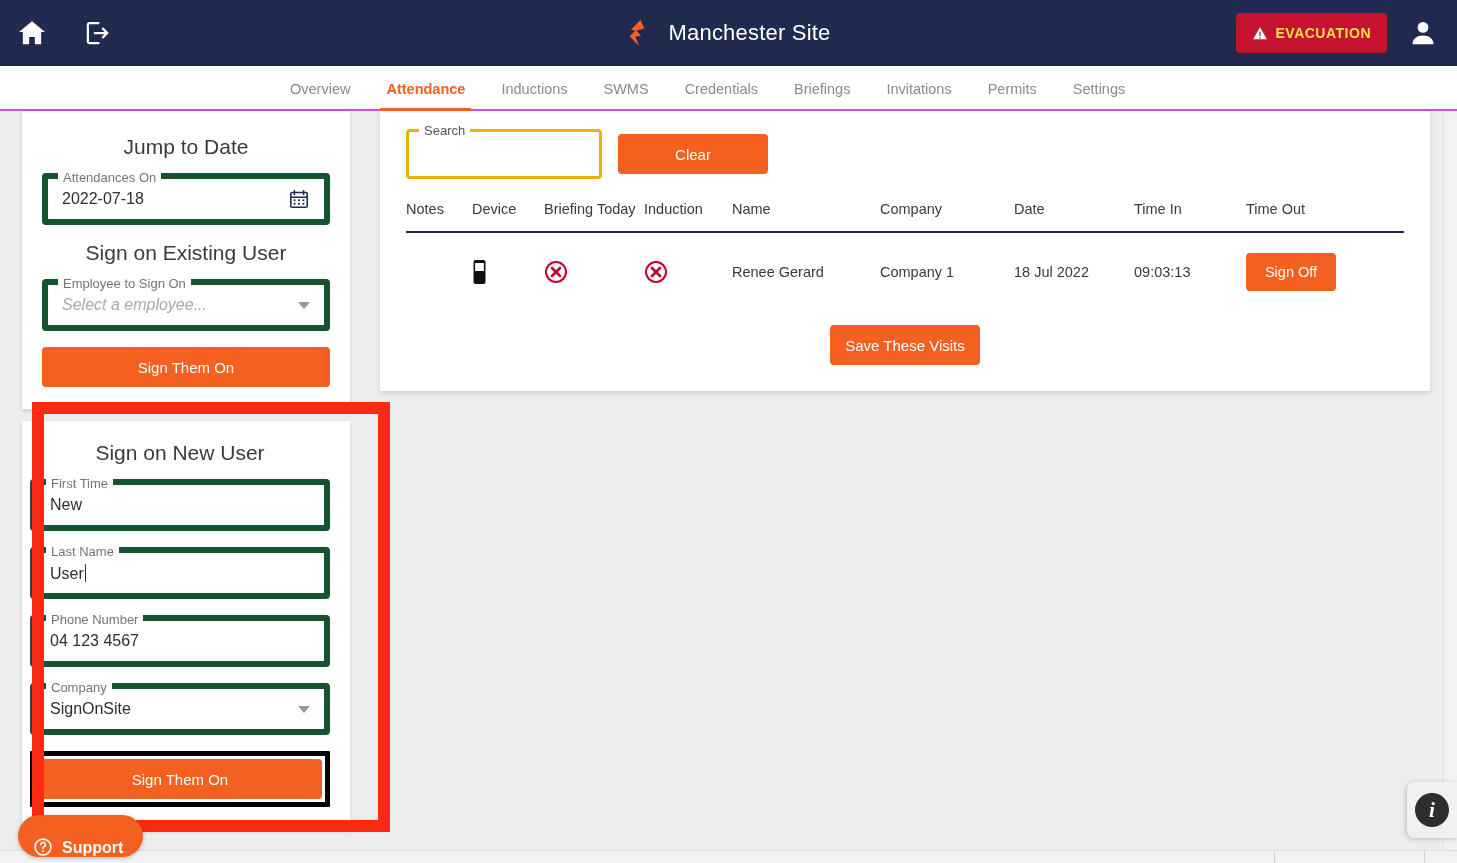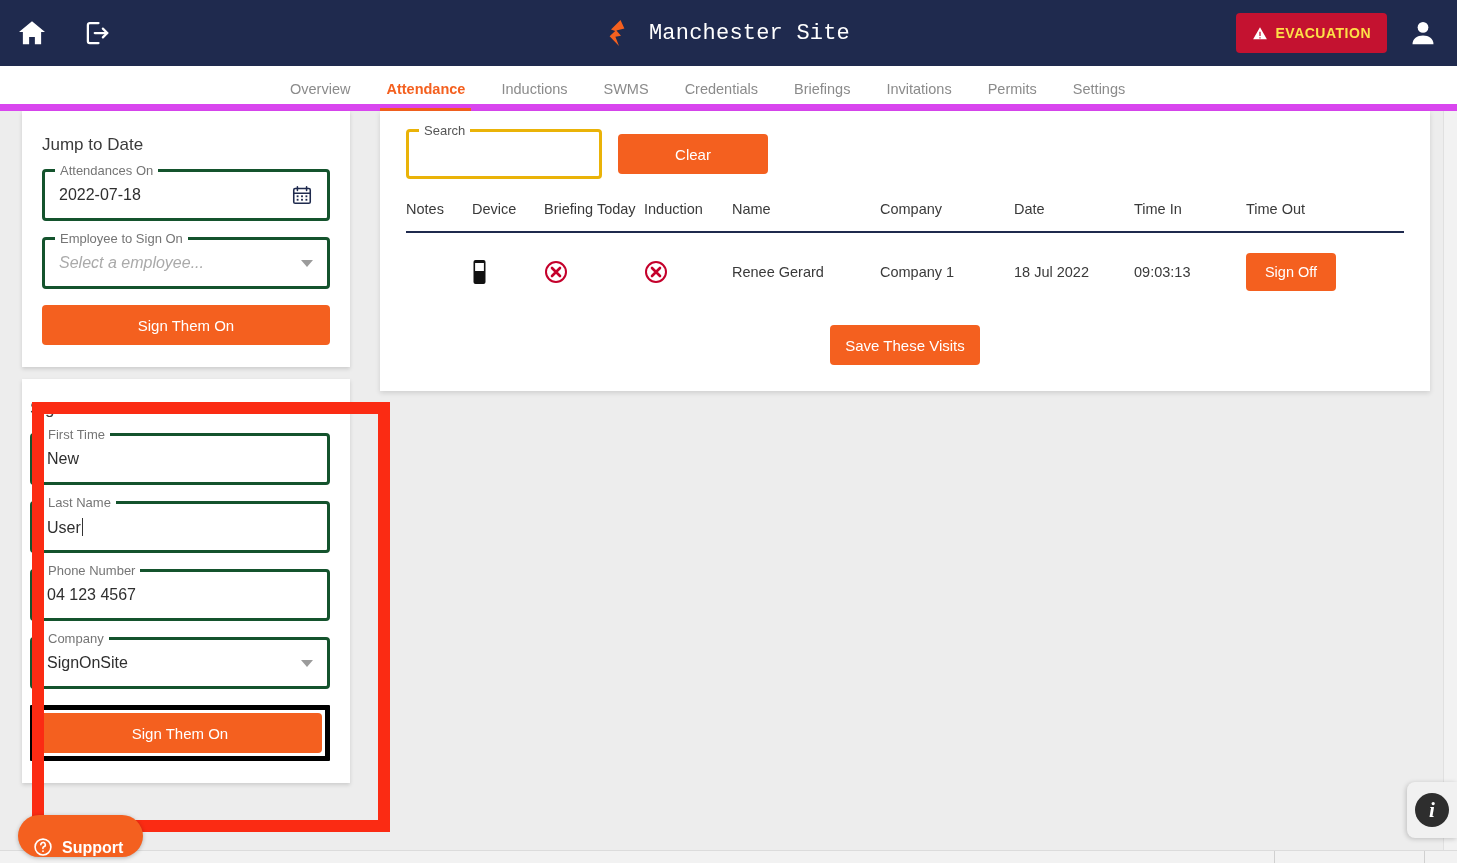--- a/index.html
+++ b/index.html
@@ -21,21 +21,21 @@
   .topbar-left { display: flex; align-items: center; gap: 20px; padding-left: 10px; }
   .icon-btn {
     width: 44px; height: 44px;
     display: flex; align-items: center; justify-content: center;
     cursor: pointer;
   }
   .icon-btn svg { display: block; }
   .topbar-center {
     position: absolute; left: 0; right: 0;
     display: flex; align-items: center; justify-content: center;
-    gap: 20px; pointer-events: none; font-family: Liberation Mono, monospace;
+    gap: 20px; pointer-events: none;
   }
   .site-title {
     color: #ffffff; font-size: 22px; font-weight: 400; letter-spacing: .2px;
   }
   .logo-mark { width: 22px; height: 26px; display: block; }
   .topbar-right {
     margin-left: auto; display: flex; align-items: center;
     gap: 14px; padding-right: 12px; z-index: 3;
   }
   .evac-btn {
@@ -46,21 +46,21 @@
     font-size: 14px; font-weight: 700; letter-spacing: .5px;
     cursor: pointer; font-family: "Liberation Sans", sans-serif;
   }
   .avatar-icon { width: 30px; height: 30px; }
 
   
   .navbar {
     position: absolute; top: 66px; left: 0;
     width: 1457px; height: 45px;
     background: #ffffff;
-    border-bottom: 7px solid #d946ef;
+    border-bottom: 2px solid #d946ef;
   }
   .navtabs {
     display: flex; align-items: stretch; height: 45px;
     padding-left: 272px;
   }
   .navtab {
     position: relative;
     display: flex; align-items: center;
     padding: 0 18px;
     font-size: 14.5px; color: #8b8b8b;
@@ -84,28 +84,28 @@
   .sidebar {
     position: absolute; top: 0; left: 22px;
     width: 328px;
   }
   .card {
     background: #fff;
     box-shadow: 0 2px 4px rgba(0,0,0,.14);
   }
   .card-pad { padding: 14px 20px 22px 20px; }
   .card-title {
-    text-align: left; font-size: 17px; color: #3b3b3b;
+    text-align: center; font-size: 21px; color: #3b3b3b;
     font-weight: 400; margin: 10px 0 14px 0;
   }
 
   
   .field {
     position: relative;
-    border: 3px solid #14532d;
+    border: 6px solid #14532d;
     border-radius: 4px;
     height: 52px;
     margin-bottom: 16px;
     display: flex; align-items: center;
     padding: 0 14px;
     background: #fff;
   }
   .field > .flabel {
     position: absolute; top: -9px; left: 10px;
     background: #fff; padding: 0 5px;
@@ -348,20 +348,21 @@
               <rect x="6.2" y="12.4" width="2" height="2"></rect>
                 <rect x="11" y="12.4" width="2" height="2"></rect>
                 <rect x="15.8" y="12.4" width="2" height="2"></rect>
               <rect x="6.2" y="16.2" width="2" height="2"></rect>
                 <rect x="11" y="16.2" width="2" height="2"></rect>
                 <rect x="15.8" y="16.2" width="2" height="2"></rect>
             </g>
           </svg>
         </div>
 
+        <div class="card-title">Sign on Existing User</div>
 
         <div class="field">
           <span class="flabel">Employee to Sign On</span>
           <span class="fvalue placeholder">Select a employee...</span>
           <span class="dropdown-arrow"></span>
         </div>
 
         <button class="btn-orange">Sign Them On</button>
       </div>
     </div>

